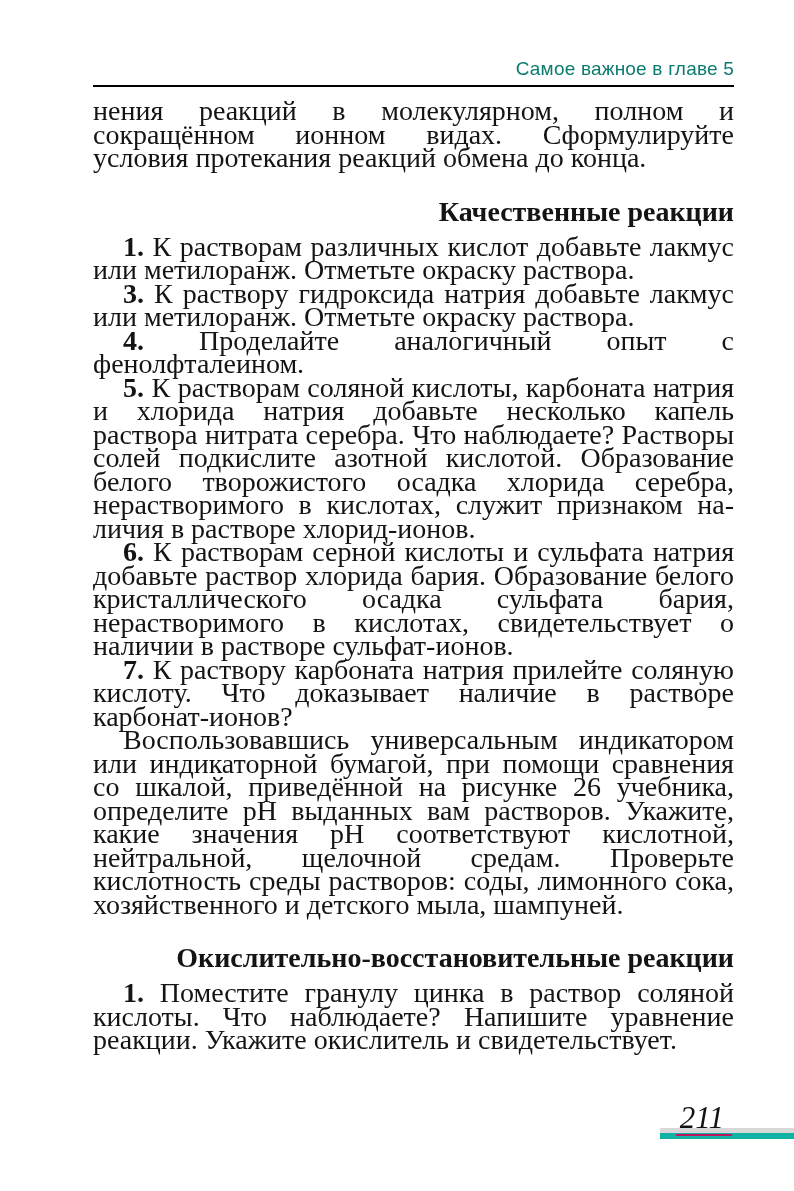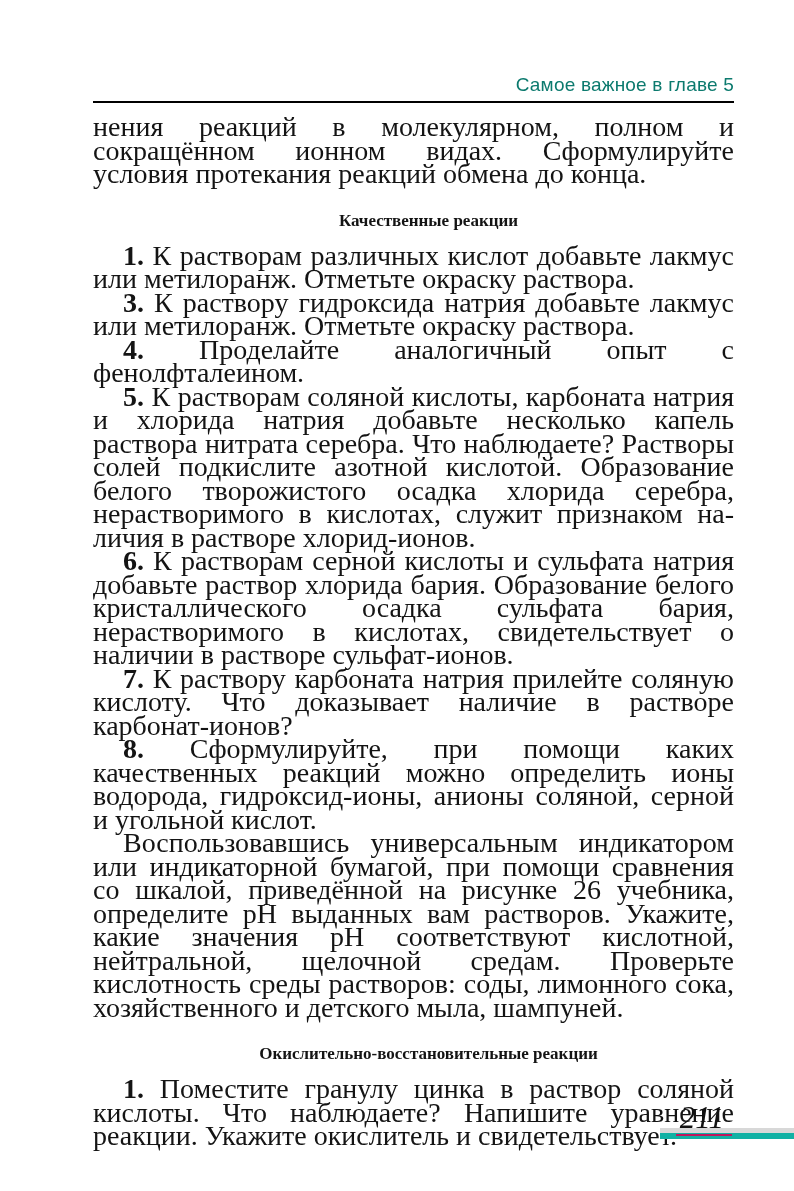--- a/index.html
+++ b/index.html
@@ -8,21 +8,21 @@
     width: 794px;
     height: 1191px;
     background: #ffffff;
     overflow: hidden;
     font-family: "Liberation Serif", serif;
     color: #141414;
   }
   .content {
     position: absolute;
     left: 93px;
-    top: 16px;
+    top: 0;
     width: 641px;
   }
   .running-head {
     padding-top: 58px;
     text-align: right;
     font-family: "Liberation Sans", sans-serif;
     font-size: 19px;
     line-height: 22px;
     letter-spacing: 0.2px;
     color: #0c7a6e;
@@ -34,26 +34,26 @@
   }
   .body-text p {
     margin: 0;
     font-size: 28px;
     line-height: 23.5px;
     text-align: justify;
   }
   .intro { margin-top: 12px !important; }
   .indent { text-indent: 30px; }
   h2.section-title {
-    margin: 23px 0 11px 0;
-    font-size: 17px;
+    margin: 30px 0 11px 0;
+    font-size: 28px;
     line-height: 24px;
     font-weight: bold;
     text-indent: 30px;
-    text-align: center;
+    text-align: right;
     color: #141414;
   }
   .item-num { font-weight: bold; }
   .footer-gray {
     position: absolute;
     left: 660px;
     right: 0;
     top: 1128px;
     height: 5px;
     background: #d8d8d8;
@@ -93,21 +93,20 @@
       <p class="intro">нения реакций в молекулярном, полном и сокращённом ион­ном видах. Сформулируйте условия протекания реакций об­мена до конца.</p>
 
       <h2 class="section-title">Качественные реакции</h2>
 
       <p class="indent"><span class="item-num">1.</span> <span>К растворам различных кислот добавьте лакмус или метилоранж. Отметьте окраску раствора.</span></p>
       <p class="indent"><span class="item-num">3.</span> <span>К раствору гидроксида натрия добавьте лакмус или ме­тилоранж. Отметьте окраску раствора.</span></p>
       <p class="indent"><span class="item-num">4.</span> <span>Проделайте аналогичный опыт с фенолфталеином.</span></p>
       <p class="indent"><span class="item-num">5.</span> <span>К растворам соляной кислоты, карбоната натрия и хло­рида натрия добавьте несколько капель раствора нитрата се­ребра. Что наблюдаете? Растворы солей подкислите азотной кислотой. Образование белого творожистого осадка хлорида серебра, нерастворимого в кислотах, служит признаком на­личия в растворе хлорид-ионов.</span></p>
       <p class="indent"><span class="item-num">6.</span> <span>К растворам серной кислоты и сульфата натрия добавь­те раствор хлорида бария. Образование белого кристалличе­ского осадка сульфата бария, нерастворимого в кислотах, свидетельствует о наличии в растворе сульфат-ионов.</span></p>
       <p class="indent"><span class="item-num">7.</span> <span>К раствору карбоната натрия прилейте соляную кисло­ту. Что доказывает наличие в растворе карбонат-ионов?</span></p>
-      <p class="indent"><span class="item-num">8.</span> <span>Сформулируйте, при помощи каких качественных ре­акций можно определить ионы водорода, гидроксид-ионы, анионы соляной, серной и угольной кислот.</span></p>
 
 
       <p class="indent">Воспользовавшись универсальным индикатором или ин­дикаторной бумагой, при помощи сравнения со шкалой, приведённой на рисунке 26 учебника, определите pH выдан­ных вам растворов. Укажите, какие значения pH соответ­ствуют кислотной, нейтральной, щелочной средам. Проверь­те кислотность среды растворов: соды, лимонного сока, хозяйственного и детского мыла, шампуней.</p>
 
       <h2 class="section-title">Окислительно-восстановительные реакции</h2>
 
       <p class="indent"><span class="item-num">1.</span> <span>Поместите гранулу цинка в раствор соляной кислоты. Что наблюдаете? Напишите уравнение реакции. Укажите окислитель и свидетельствует.</span></p>
 
     </div>
   </div>

